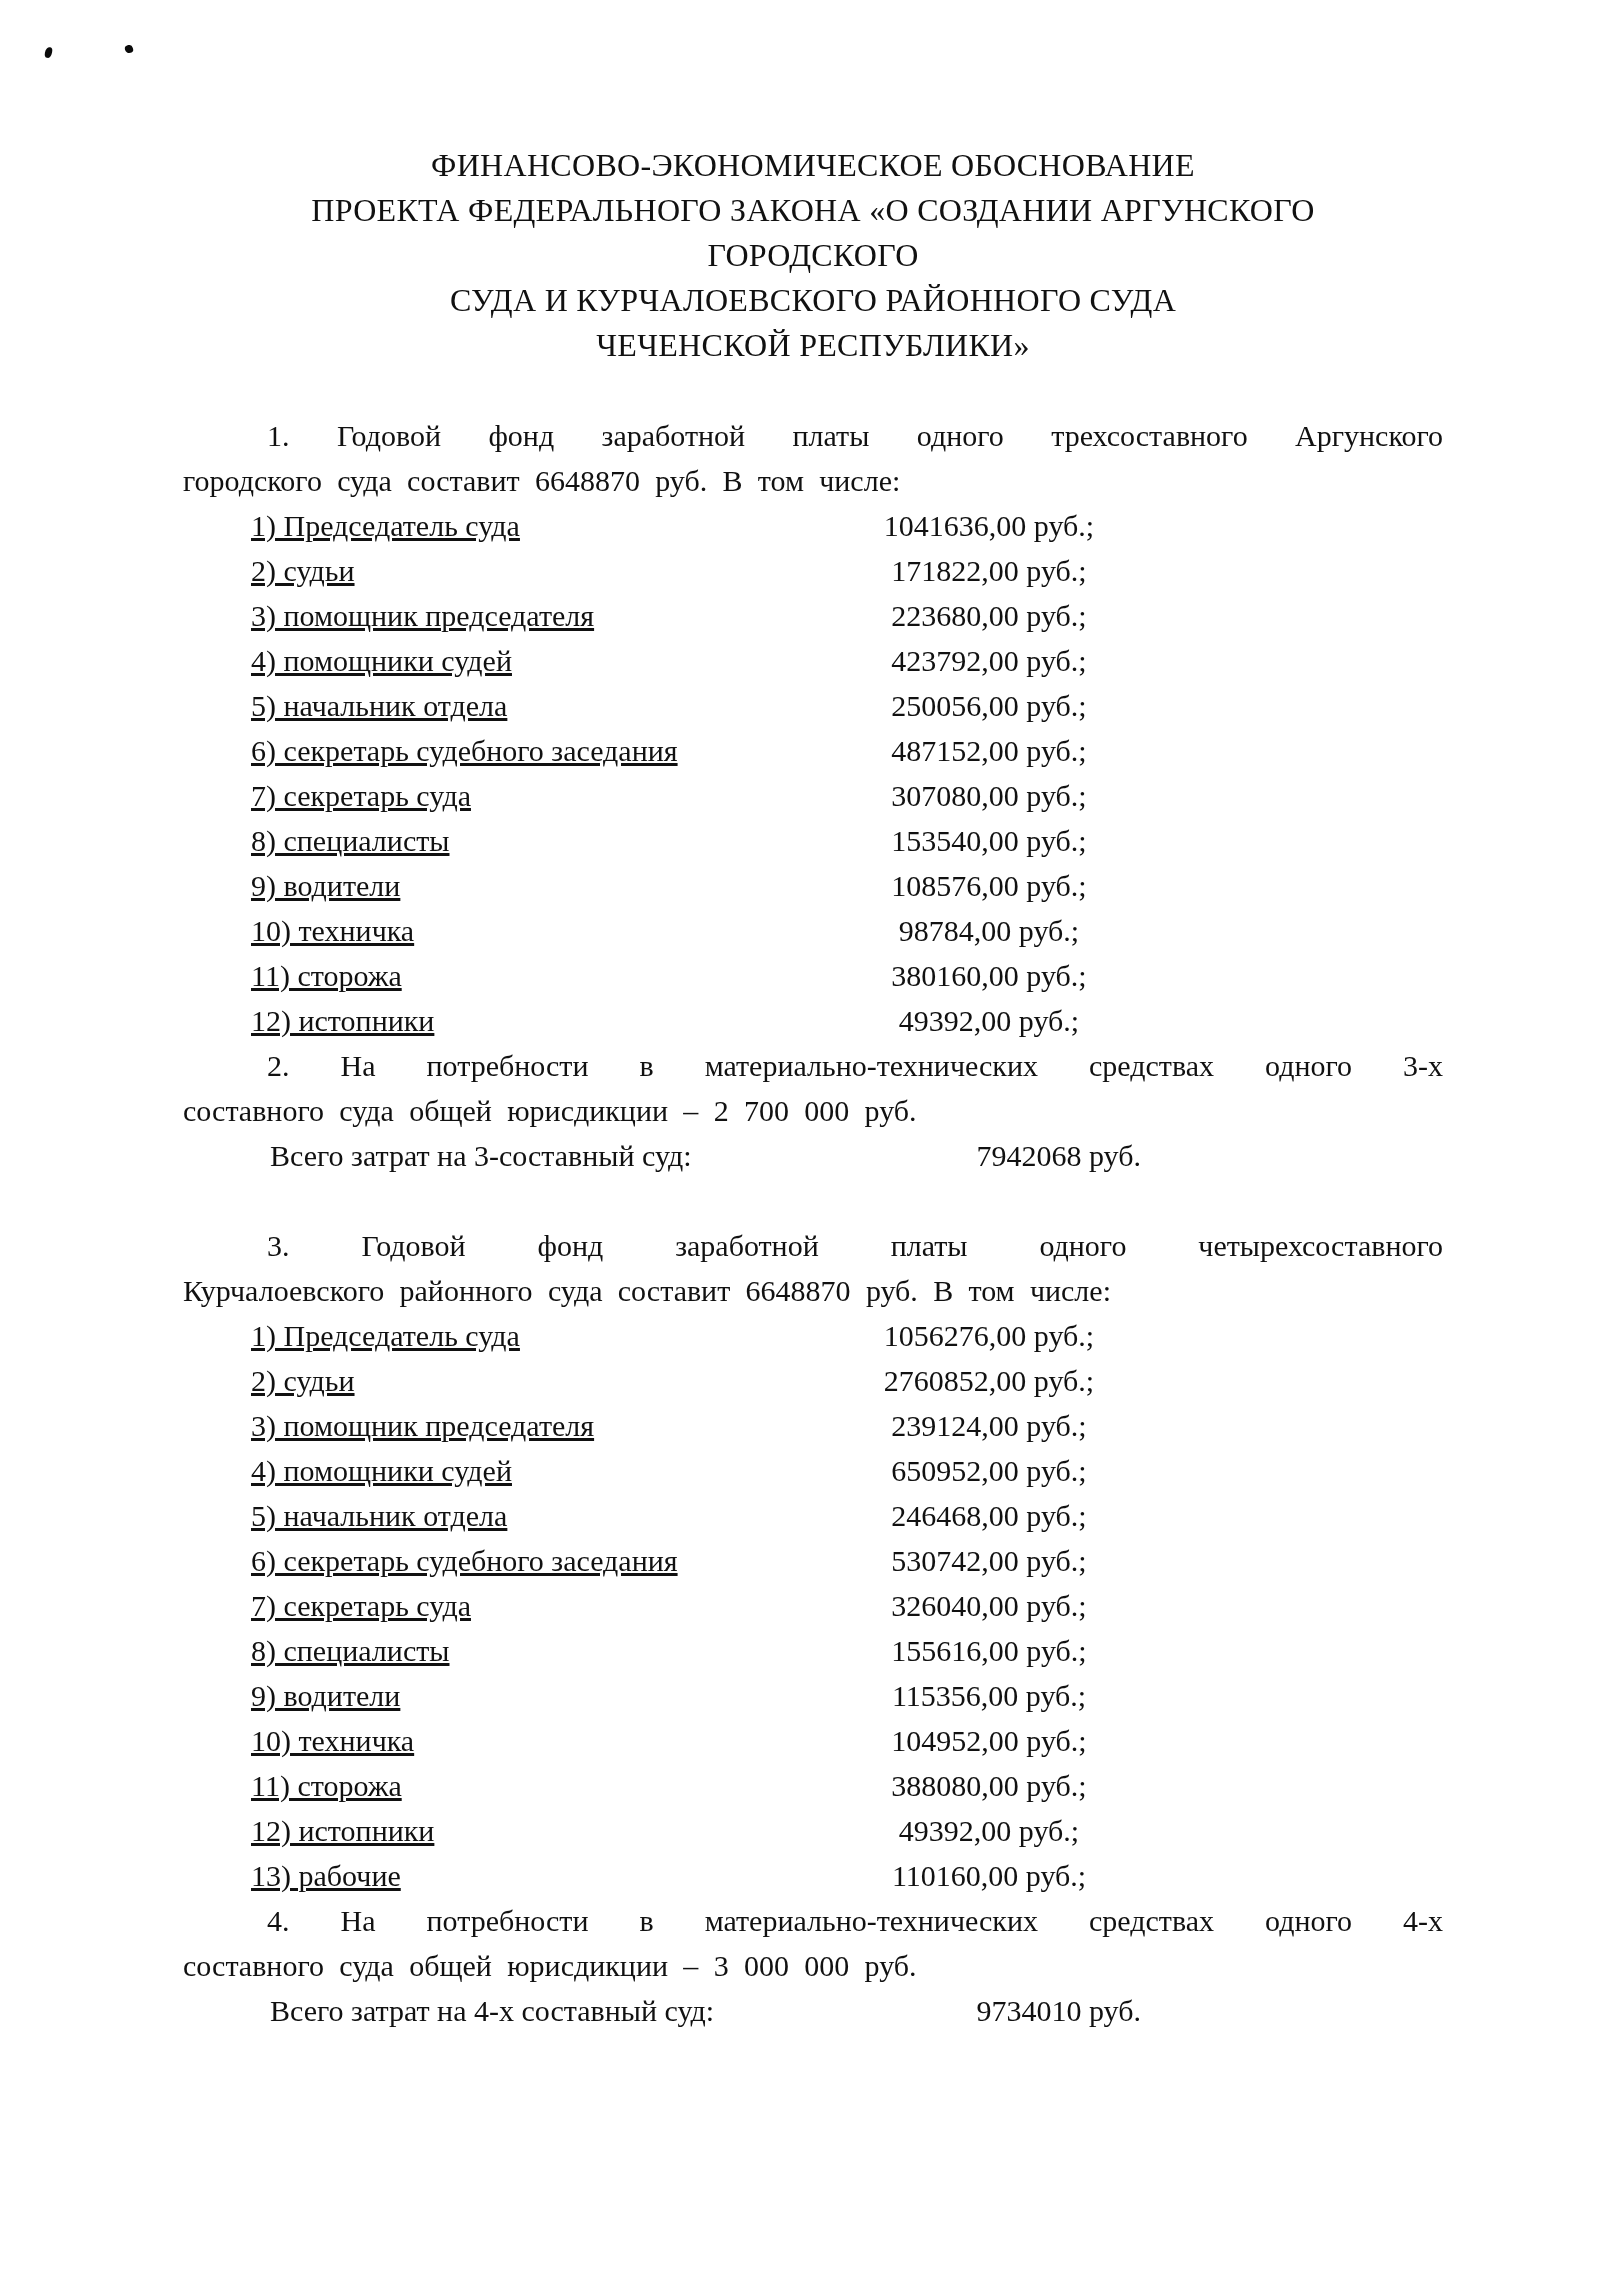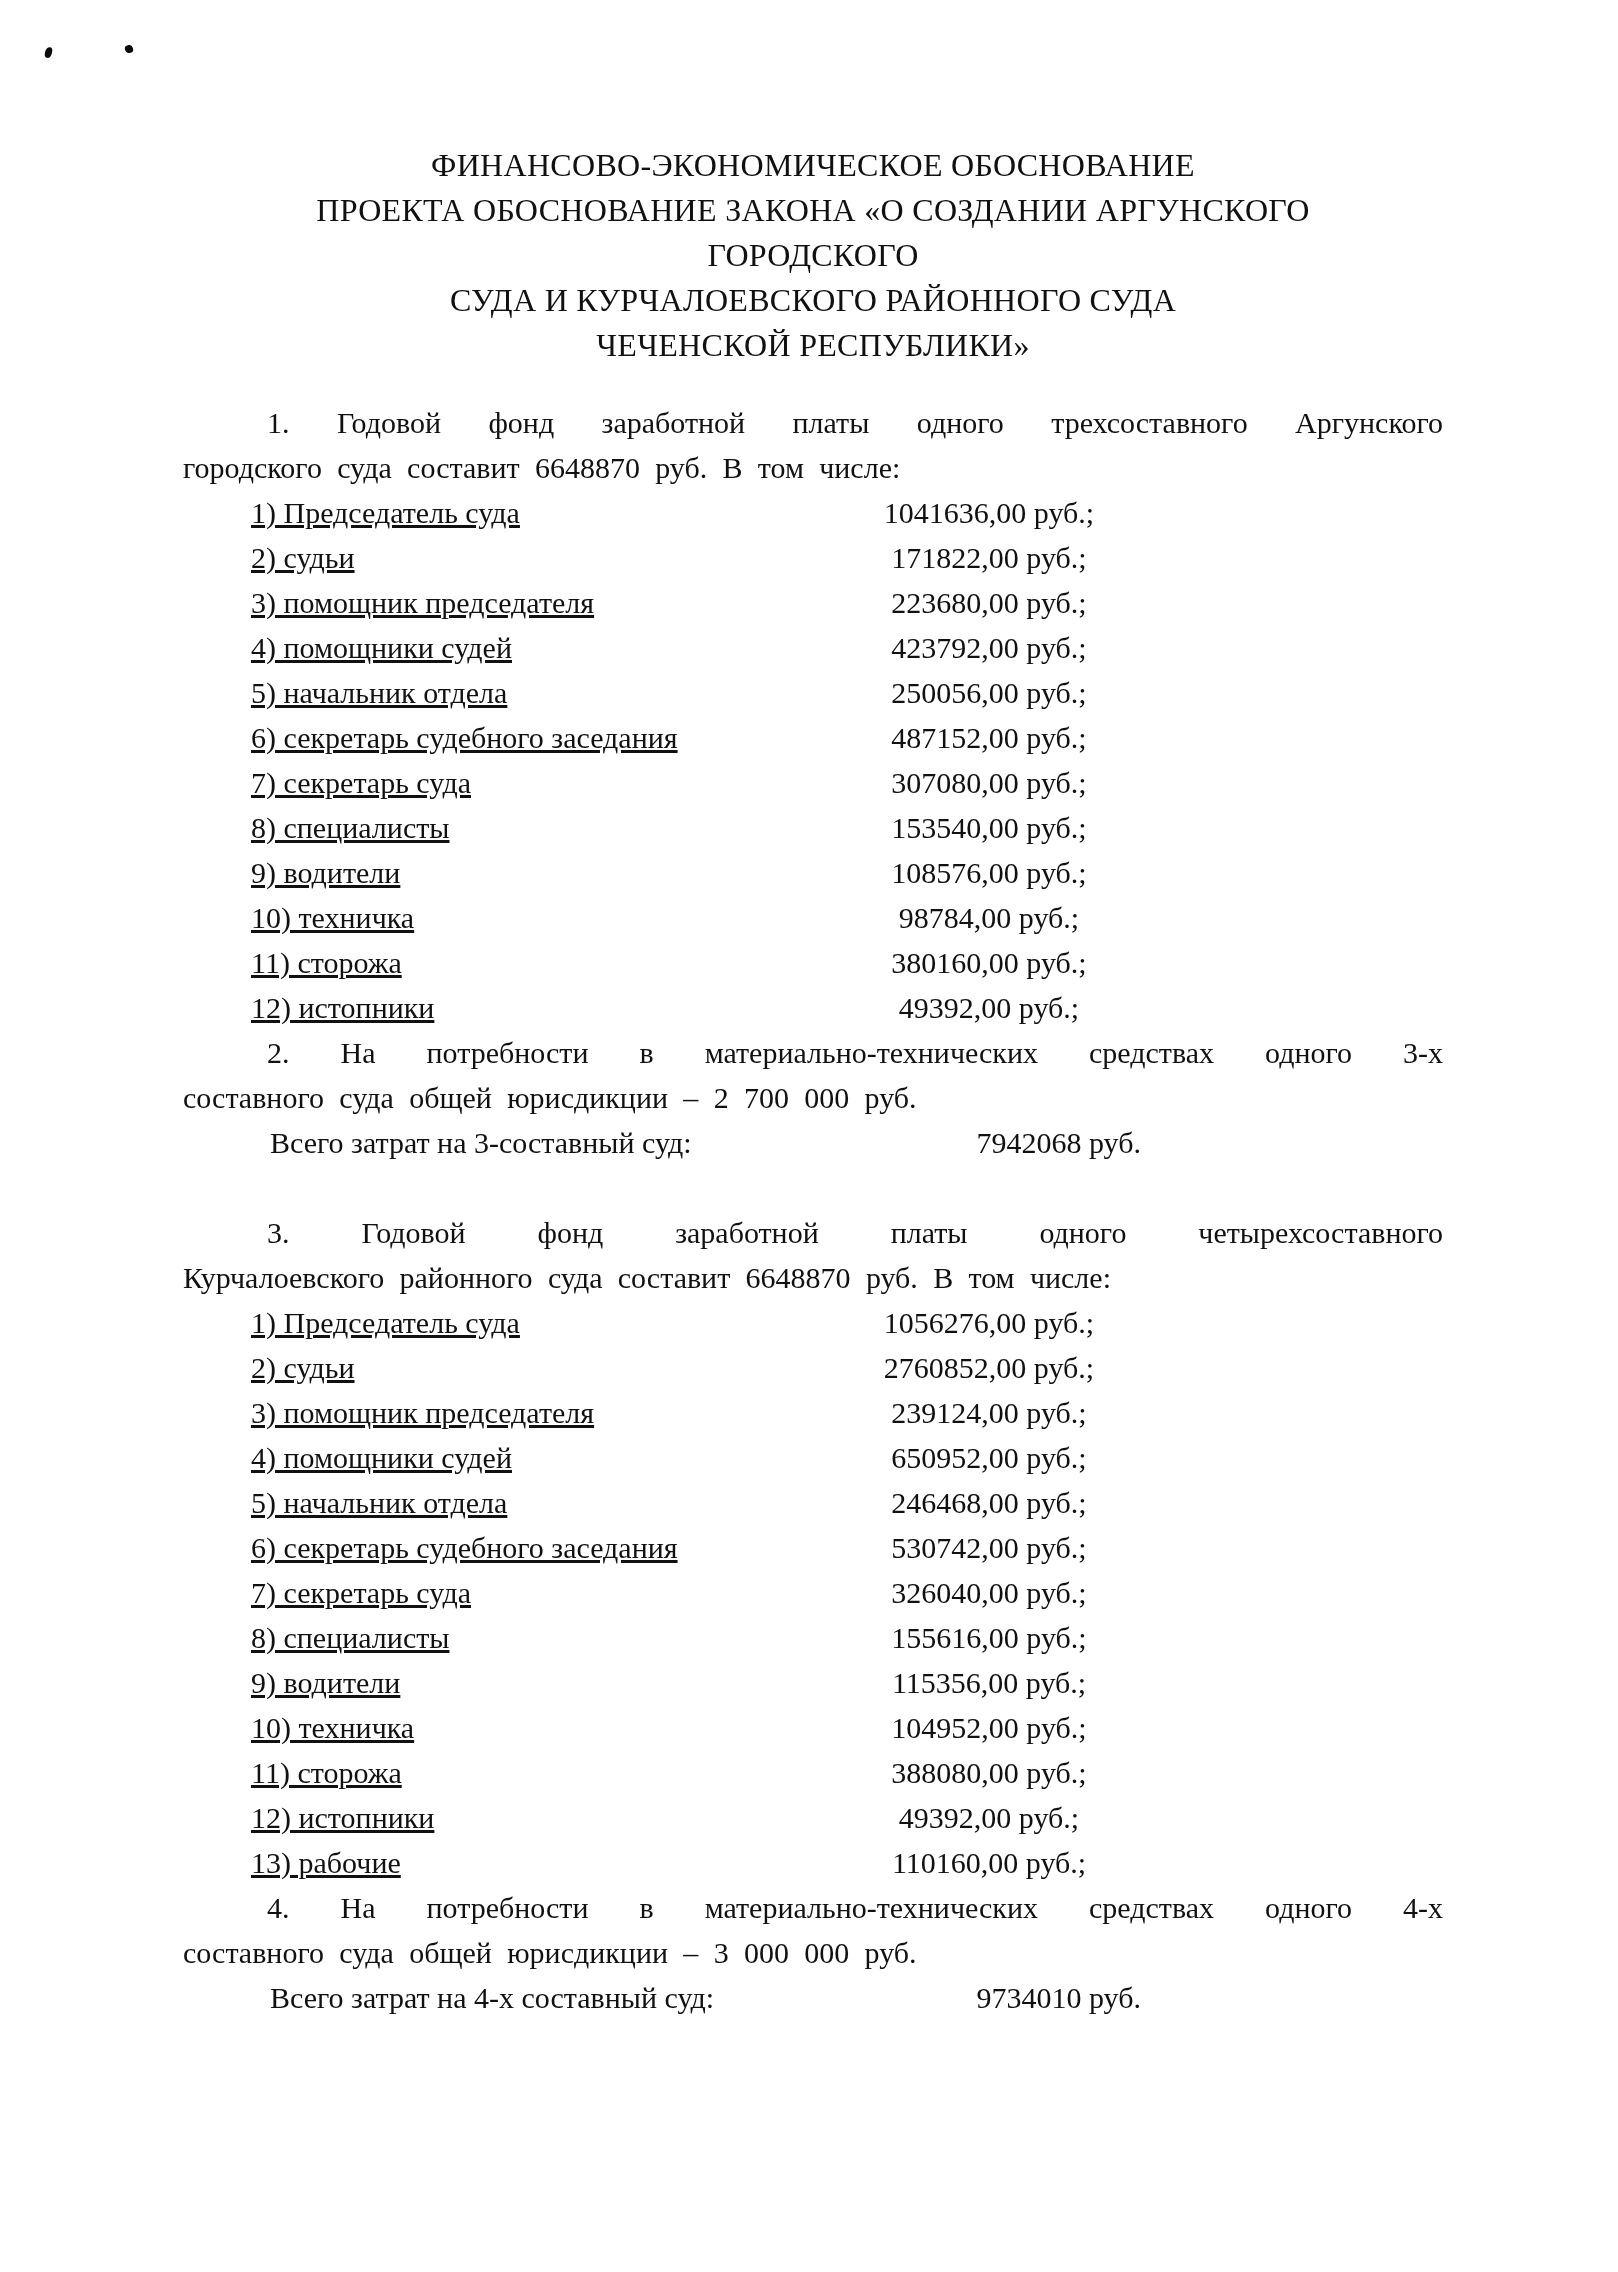--- a/index.html
+++ b/index.html
@@ -38,21 +38,21 @@
   }
   .speck-2 {
     left: 125px; top: 45px;
     width: 8.4px; height: 8.4px;
     border-radius: 50% 50% 40% 60%;
     transform: rotate(-15deg);
   }
   .doc-title {
     text-align: center;
     font-size: 32px;
-    margin: 0 0 32px 0;
+    margin: 0 0 45px 0;
     letter-spacing: 0.3px;
   }
   .doc-title .t-line { display: block; }
   .para { margin: 0; }
   .p-line { display: block; height: 45px; overflow: visible; white-space: nowrap; }
   
   .just {
     white-space: normal;
     text-align: justify;
     text-align-last: justify;
@@ -92,21 +92,21 @@
 
 <div class="page">
 
   <span class="speck speck-1"></span>
   <span class="speck speck-2"></span>
 
   <div class="content">
 
     <header class="doc-title">
       <span class="t-line">ФИНАНСОВО-ЭКОНОМИЧЕСКОЕ ОБОСНОВАНИЕ</span>
-      <span class="t-line">ПРОЕКТА ОБОСНОВАНИЕ ЗАКОНА «О СОЗДАНИИ АРГУНСКОГО</span>
+      <span class="t-line">ПРОЕКТА ФЕДЕРАЛЬНОГО ЗАКОНА «О СОЗДАНИИ АРГУНСКОГО</span>
       <span class="t-line">ГОРОДСКОГО</span>
       <span class="t-line">СУДА И КУРЧАЛОЕВСКОГО РАЙОННОГО СУДА</span>
       <span class="t-line">ЧЕЧЕНСКОЙ РЕСПУБЛИКИ»</span>
     </header>
 
     <p class="para">
     </p>
 
     <p class="para">
       <span class="p-line just indent">1. Годовой фонд заработной платы одного трехсоставного Аргунского</span>

